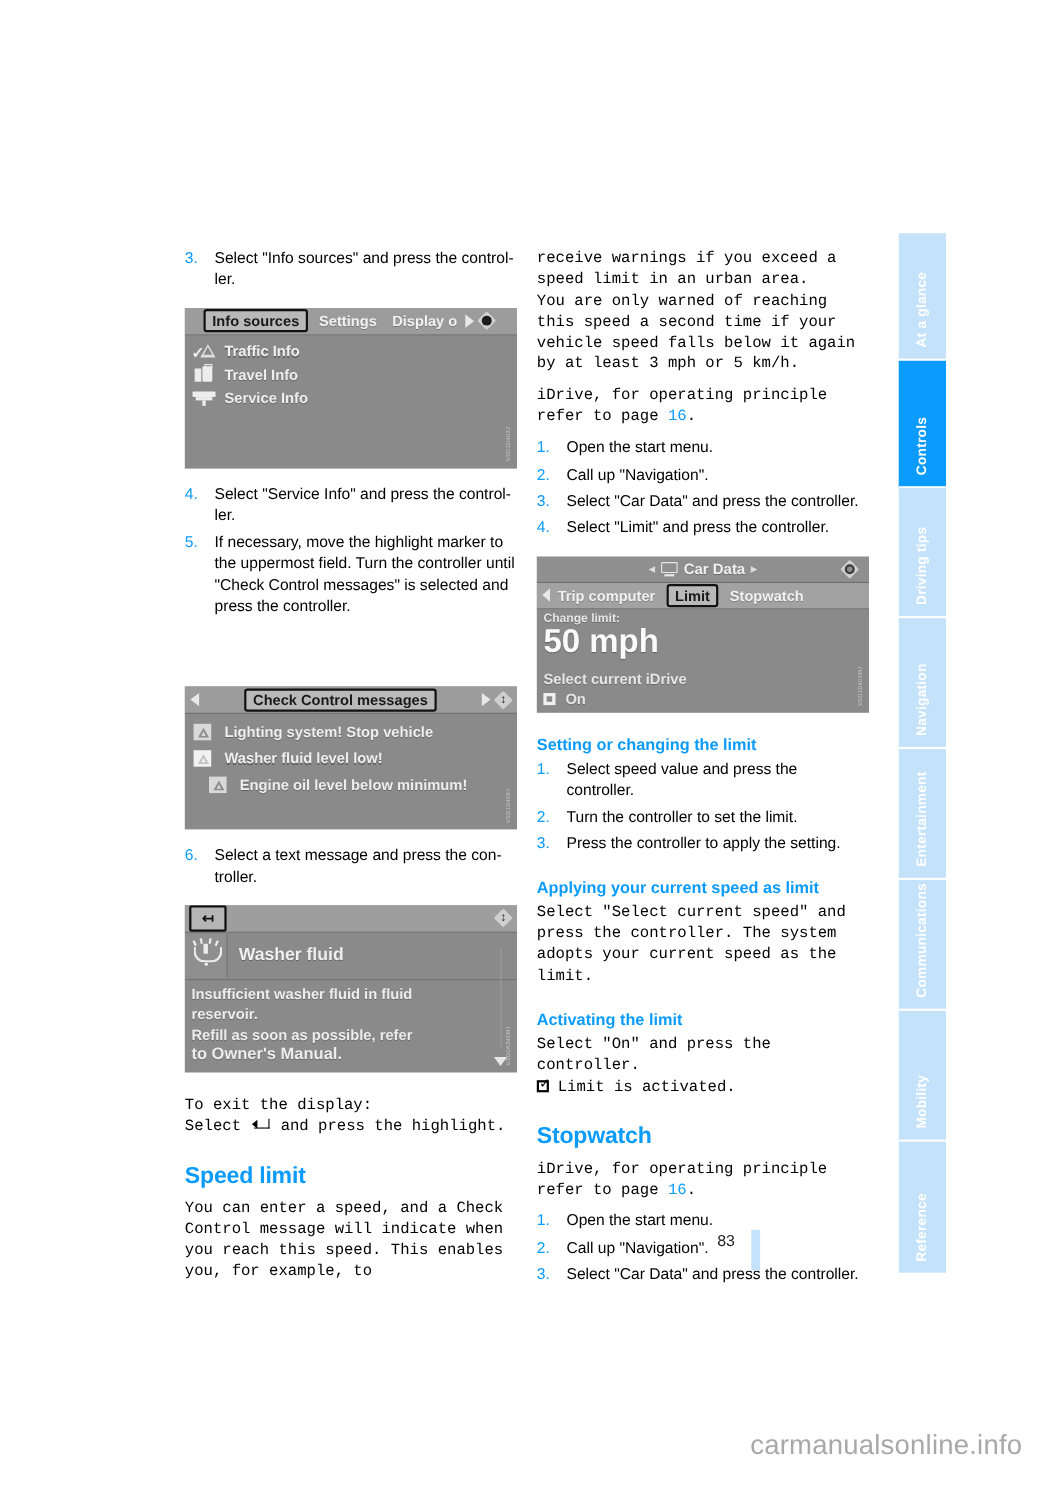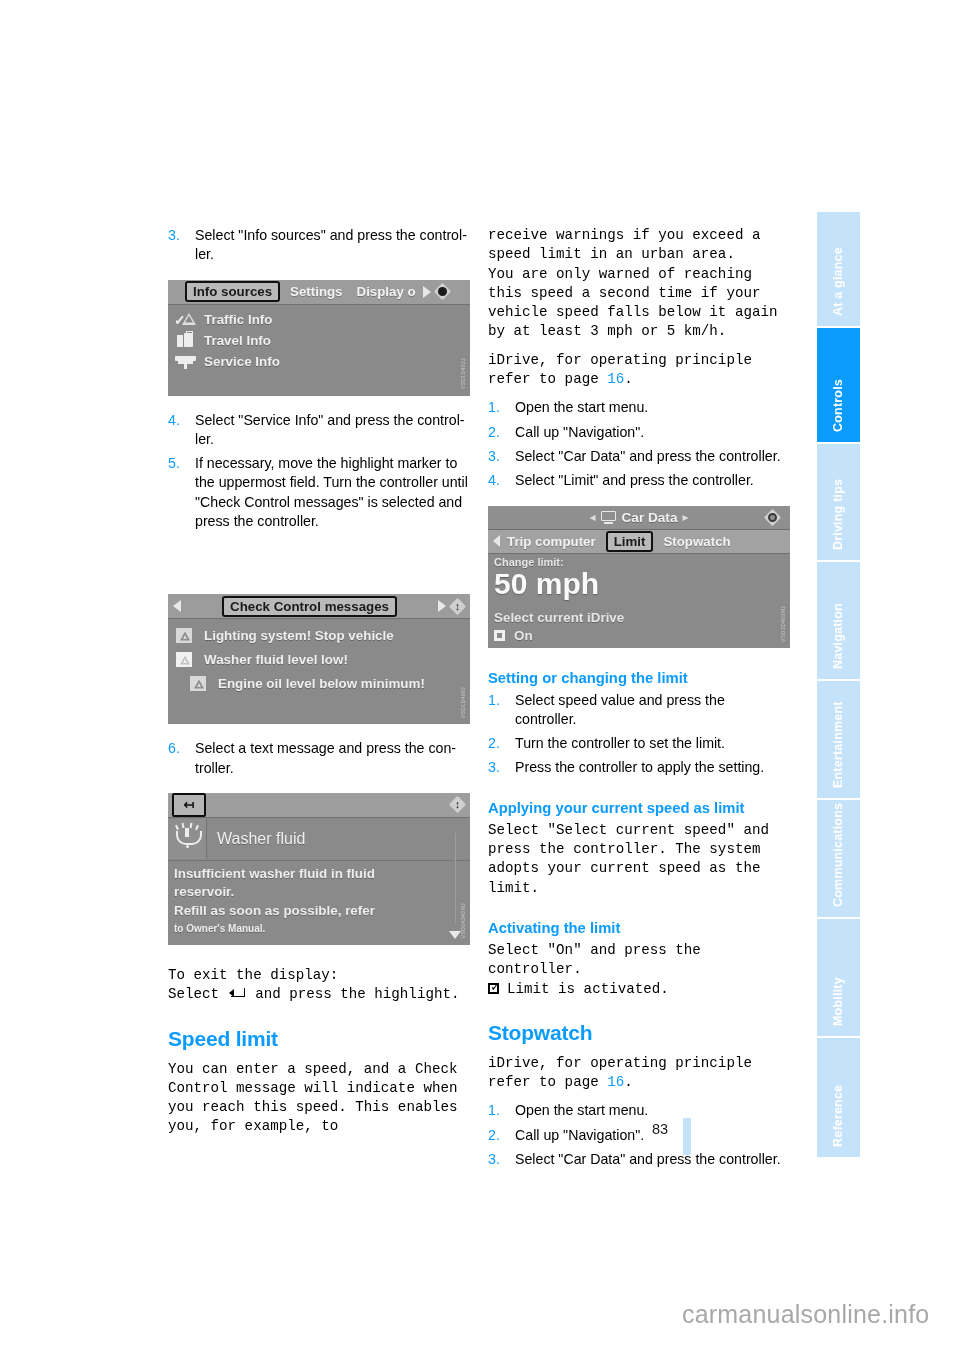--- a/index.html
+++ b/index.html
@@ -420,21 +420,21 @@
 
     <ol class="steps">
       <li>
         <span class="num">3.</span>
         <span>Select "Info sources" and press the control-ler.</span>
       </li>
     </ol>
 
     <div class="gap-md"></div>
 
-    <div class="shot" style="height:116px;">
+    <div class="shot" style="height:146px;">
       <div class="shot-bar">
         <div style="width:14px;"></div>
         <span class="bar-tab sel">Info sources</span>
         <span class="bar-tab">Settings</span>
         <span class="bar-tab">Display o</span>
         <span class="arrow-r"></span>
         <span class="knob">
           <span class="dia"></span>
             <span class="dot"></span>
         </span>
@@ -549,27 +549,27 @@
       <div style="position:relative;height:42px;border-bottom:1px solid #747474;display:flex;align-items:center;">
         <span style="width:38px;height:40px;position:relative;flex:none;background:#8f8f8f;border-right:1px solid #747474;">
           <span style="position:absolute;left:8px;top:12px;width:22px;height:12px;border:2px solid #ededed;border-top:none;border-radius:0 0 10px 10px;"></span>
           <span style="position:absolute;left:17px;top:9px;width:4px;height:9px;background:#ededed;"></span>
           <span style="position:absolute;left:8px;top:6px;width:2px;height:5px;background:#ededed;transform:rotate(-25deg);"></span>
           <span style="position:absolute;left:14px;top:4px;width:2px;height:5px;background:#ededed;transform:rotate(-10deg);"></span>
           <span style="position:absolute;left:22px;top:4px;width:2px;height:5px;background:#ededed;transform:rotate(10deg);"></span>
           <span style="position:absolute;left:28px;top:6px;width:2px;height:5px;background:#ededed;transform:rotate(25deg);"></span>
           <span style="position:absolute;left:18px;top:26px;width:3px;height:3px;border-radius:50%;background:#ededed;"></span>
         </span>
-        <span style="font-size:16px;font-weight:normal;color:#f0f0f0;padding-left:10px;text-shadow:0 1px 0 rgba(0,0,0,.28);">Washer fluid</span>
+        <span style="font-size:16px;font-weight:bold;color:#f0f0f0;padding-left:10px;text-shadow:0 1px 0 rgba(0,0,0,.28);">Washer fluid</span>
       </div>
       <div style="position:relative;padding:4px 8px 0 6px;">
         <div style="font-size:13.4px;line-height:18.5px;font-weight:bold;color:#ededed;text-shadow:0 1px 0 rgba(0,0,0,.25);">Insufficient washer fluid in fluid</div>
         <div style="font-size:13.4px;line-height:18.5px;font-weight:bold;color:#ededed;text-shadow:0 1px 0 rgba(0,0,0,.25);">reservoir.</div>
         <div style="font-size:13.4px;line-height:18.5px;font-weight:bold;color:#ededed;text-shadow:0 1px 0 rgba(0,0,0,.25);">Refill as soon as possible, refer</div>
-        <div style="font-size:10px;line-height:18.5px;font-weight:bold;color:#ededed;text-shadow:0 1px 0 rgba(0,0,0,.25);">to Owner's Manual.</div>
+        <div style="font-size:15px;line-height:18.5px;font-weight:bold;color:#ededed;text-shadow:0 1px 0 rgba(0,0,0,.25);">to Owner's Manual.</div>
       </div>
       <div style="position:absolute;right:14px;top:40px;bottom:22px;width:1px;background:#9e9e9e;"></div>
       <div style="position:absolute;right:9px;bottom:6px;width:0;height:0;border-left:6px solid transparent;border-right:6px solid transparent;border-top:8px solid #e8e8e8;"></div>
       <div class="shot-code">VSD0A345MJ</div>
     </div>
 
     <div class="gap-lg"></div>
 
     <p class="body">To exit the display:</p>
     <p class="body">

